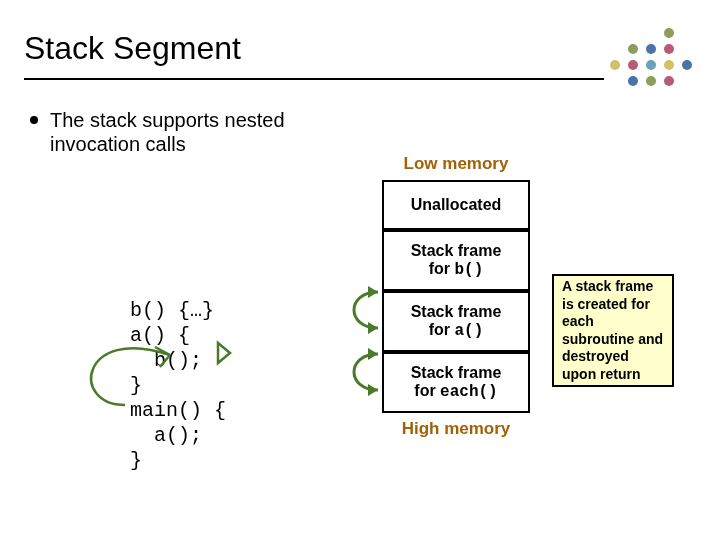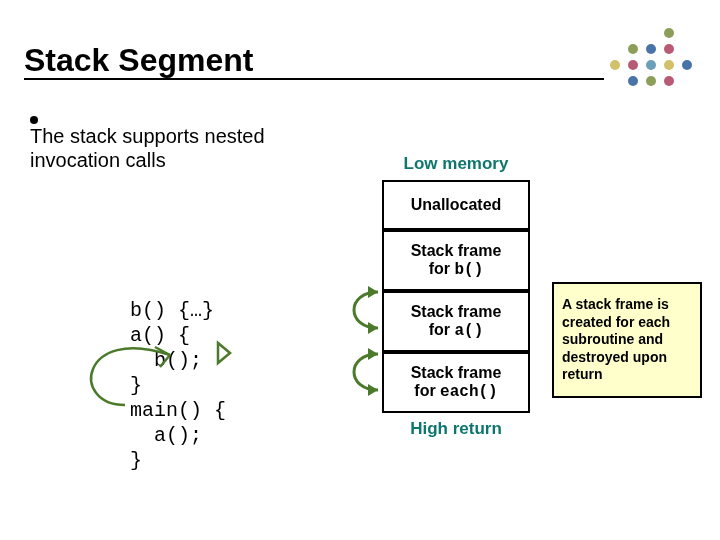--- a/index.html
+++ b/index.html
@@ -10,23 +10,22 @@
     background: #fff;
     font-family: Arial, Helvetica, sans-serif;
     position: relative;
     overflow: hidden;
   }
   .title {
     position: absolute;
     left: 24px;
     top: 30px;
     font-size: 32px;
-    font-weight: bold;
-    color: #000;
-    margin-top: 12px;
+    font-weight: normal;
+    color: #000;
   }
   .title-rule {
     position: absolute;
     left: 24px;
     top: 78px;
     width: 580px;
     height: 2px;
     background: #000;
   }
   
@@ -52,21 +51,20 @@
   .bullets {
     position: absolute;
     left: 30px;
     top: 108px;
     width: 330px;
   }
   .bullet-row {
     display: flex;
     align-items: flex-start;
     margin-bottom: 2px;
-    flex-direction: column;
   }
   .bullet-dot {
     width: 8px; height: 8px; border-radius: 50%; background: #000;
     margin-top: 8px; margin-right: 12px; flex: 0 0 auto;
   }
   .bullet-text {
     font-size: 20px;
     line-height: 1.2;
     color: #000;
   }
@@ -85,48 +83,47 @@
   .stack-col {
     position: absolute;
     left: 382px;
     top: 148px;
     width: 148px;
     text-align: center;
   }
   .mem-label {
     font-size: 17px;
     font-weight: bold;
-    color: #0f766e;
+    color: #a16207;
     margin: 6px 0;
   }
   .stack-box {
     border: 2px solid #000;
     background: #fff;
     font-size: 16px;
     font-weight: bold;
     padding: 10px 22px;
     margin: 0;
   }
   .stack-box .mono { font-family: "Courier New", Courier, monospace; }
   .stack-box.tall { padding: 14px 0; }
   .stacked { display: block; }
 
   .note {
     position: absolute;
     left: 552px;
     top: 274px;
-    width: 150px;
+    width: 122px;
     background: #ffffcc;
     border: 2px solid #000;
     font-size: 14px;
     font-weight: bold;
     line-height: 1.25;
-    padding: 12px 8px;
-    color: #000;
-    margin-top: 8px;
+    padding: 2px 8px;
+    color: #000;
   }
 
   
   .arrow-svg {
     position: absolute;
     overflow: visible;
     pointer-events: none;
   }
 
   
@@ -196,21 +193,21 @@
   </div>
   <div class="stack-box">
     <span class="stacked">Stack frame</span>
     <span>for </span><span class="mono">a()</span>
   </div>
   <div class="stack-box">
     <span class="stacked">Stack frame</span>
     <span>for </span><span class="mono">each()</span>
   </div>
 
-  <div class="mem-label">High return</div>
+  <div class="mem-label">High memory</div>
 </div>
 
 <svg class="arrow-svg" style="left:340px; top:280px; width:44px; height:60px;" viewBox="0 0 44 60">
   <path d="M 38 12 C 6 12, 6 48, 38 48" fill="none" stroke="#4a7a2a" stroke-width="3"></path>
   <polygon points="38,12 28,6 28,18" fill="#4a7a2a"></polygon>
   <polygon points="38,48 28,42 28,54" fill="#4a7a2a"></polygon>
 </svg>
 <svg class="arrow-svg" style="left:340px; top:342px; width:44px; height:60px;" viewBox="0 0 44 60">
   <path d="M 38 12 C 6 12, 6 48, 38 48" fill="none" stroke="#4a7a2a" stroke-width="3"></path>
   <polygon points="38,12 28,6 28,18" fill="#4a7a2a"></polygon>

